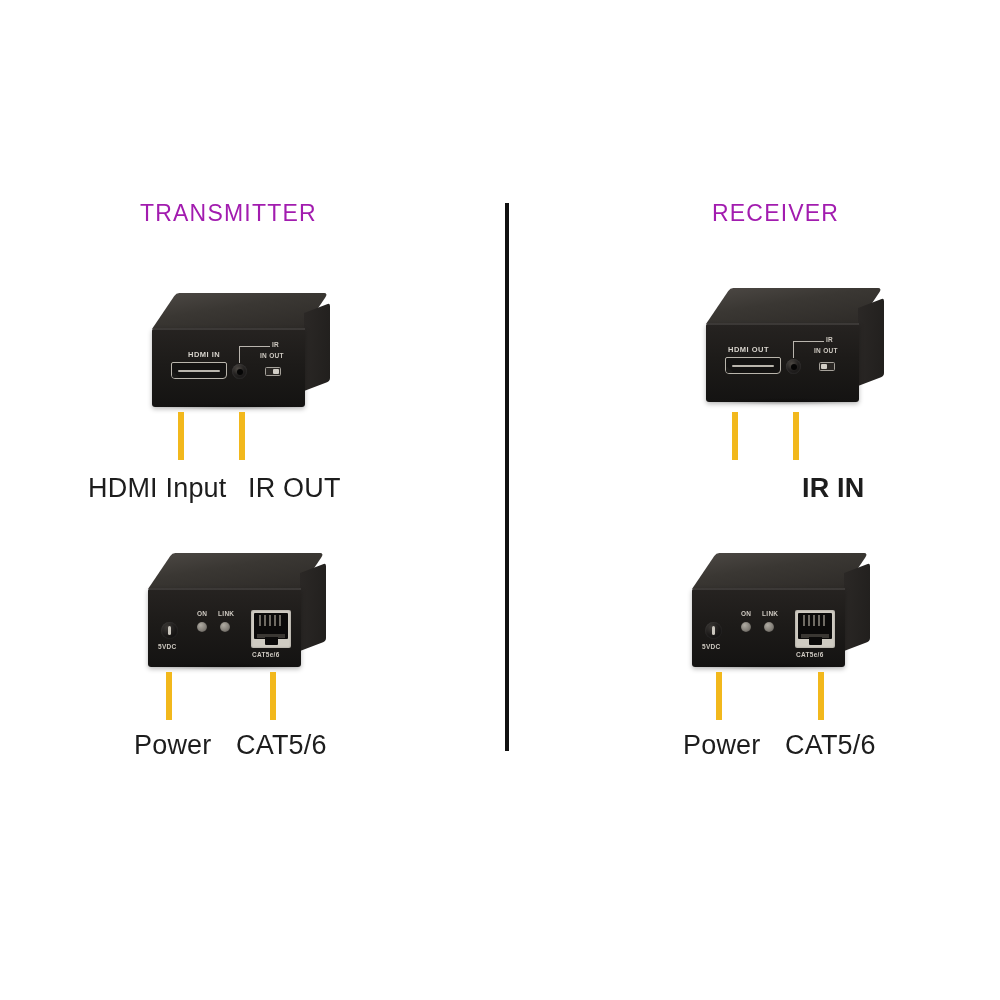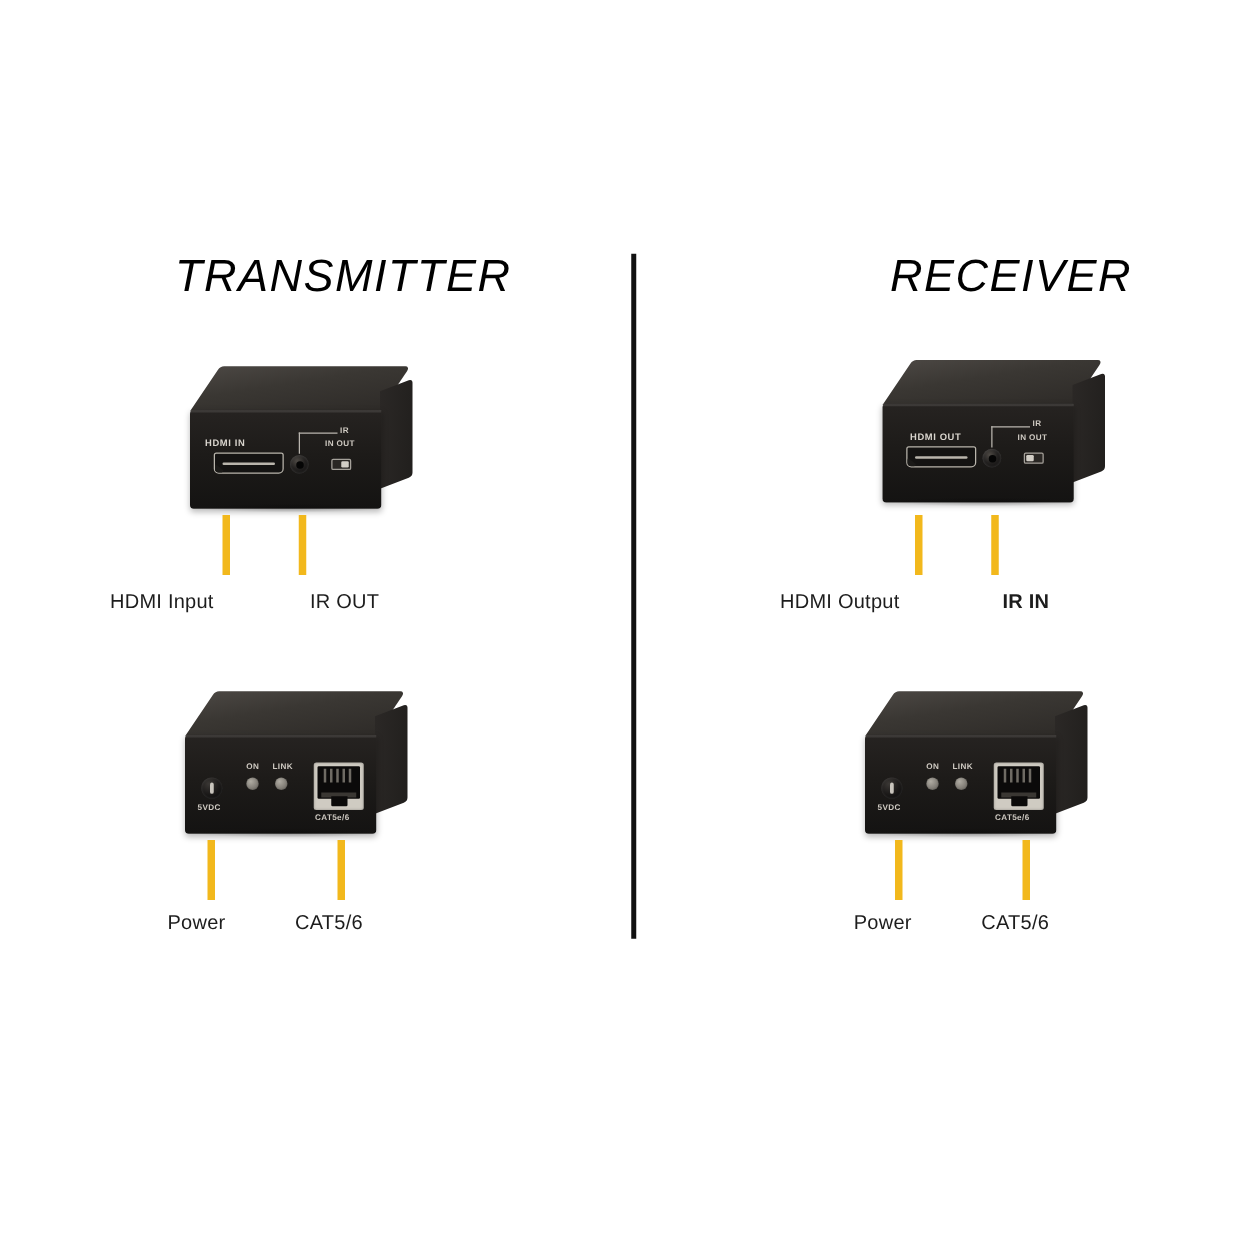--- a/index.html
+++ b/index.html
@@ -19,26 +19,25 @@
   .stage {
     position: absolute;
     left: 0; top: 0;
     width: 1000px;
     height: 1000px;
   }
 
   
   .section-title {
     position: absolute;
-    font-size: 36px;
+    font-size: 23px;
     font-weight: 400;
     letter-spacing: 1.2px;
-    color: #000000;
+    color: #a21caf;
     white-space: nowrap;
-    font-style: italic;
   }
   #title-tx { left: 140px; top: 200px; }
   #title-rx { left: 712px; top: 200px; text-align: right; }
 
   
   .divider {
     position: absolute;
     left: 505px;
     top: 203px;
     width: 4px;
@@ -272,21 +271,21 @@
   
   .leader {
     position: absolute;
     width: 6px;
     background: #f2b81c;
   }
 
   
   .callout {
     position: absolute;
-    font-size: 16px;
+    font-size: 27px;
     font-weight: 400;
     color: #1d1d1d;
     white-space: nowrap;
     letter-spacing: 0.2px;
   }
 </style>
 </head>
 <body>
 
 <div class="stage">
@@ -295,21 +294,21 @@
 
   <div class="section-title" id="title-rx">RECEIVER</div>
 
   <div class="divider"></div>
 
   <div class="device" style="left:152px; top:293px;">
     <div class="dev-top"></div>
     <div class="dev-side"></div>
     <div class="dev-front">
 
-      <div class="silk" style="left:12px; top:22px;">HDMI IN</div>
+      <div class="silk" style="left:36px; top:22px;">HDMI IN</div>
       <div class="hdmi-port" style="left:19px; top:34px;"></div>
 
       <div class="ir-bracket" style="left:87px; top:18px; width:30px; height:16px;"></div>
       <div class="silk-sm" style="left:120px; top:13px;">IR</div>
       <div class="silk-sm" style="left:108px; top:24px;">IN OUT</div>
 
       <div class="ir-jack" style="left:80px; top:36px;"></div>
 
       <div class="ir-switch right" style="left:113px; top:39px;">
         <div class="knob"></div>
@@ -379,21 +378,20 @@
         <div class="knob"></div>
       </div>
 
     </div>
     <div class="dev-shadow"></div>
   </div>
 
   <div class="leader" style="left:732px; top:412px; height:48px;"></div>
   <div class="leader" style="left:793px; top:412px; height:48px;"></div>
 
-  <div class="callout" style="left:624px; top:473px;">HDMI Output</div>
   <div class="callout" style="left:802px; top:473px;font-weight:bold;">IR IN</div>
 
   <div class="device" style="left:692px; top:553px;">
     <div class="dev-top"></div>
     <div class="dev-side"></div>
     <div class="dev-front">
 
       <div class="dc-jack" style="left:13px; top:34px;"></div>
       <div class="silk-sm" style="left:10px; top:55px;">5VDC</div>
 

